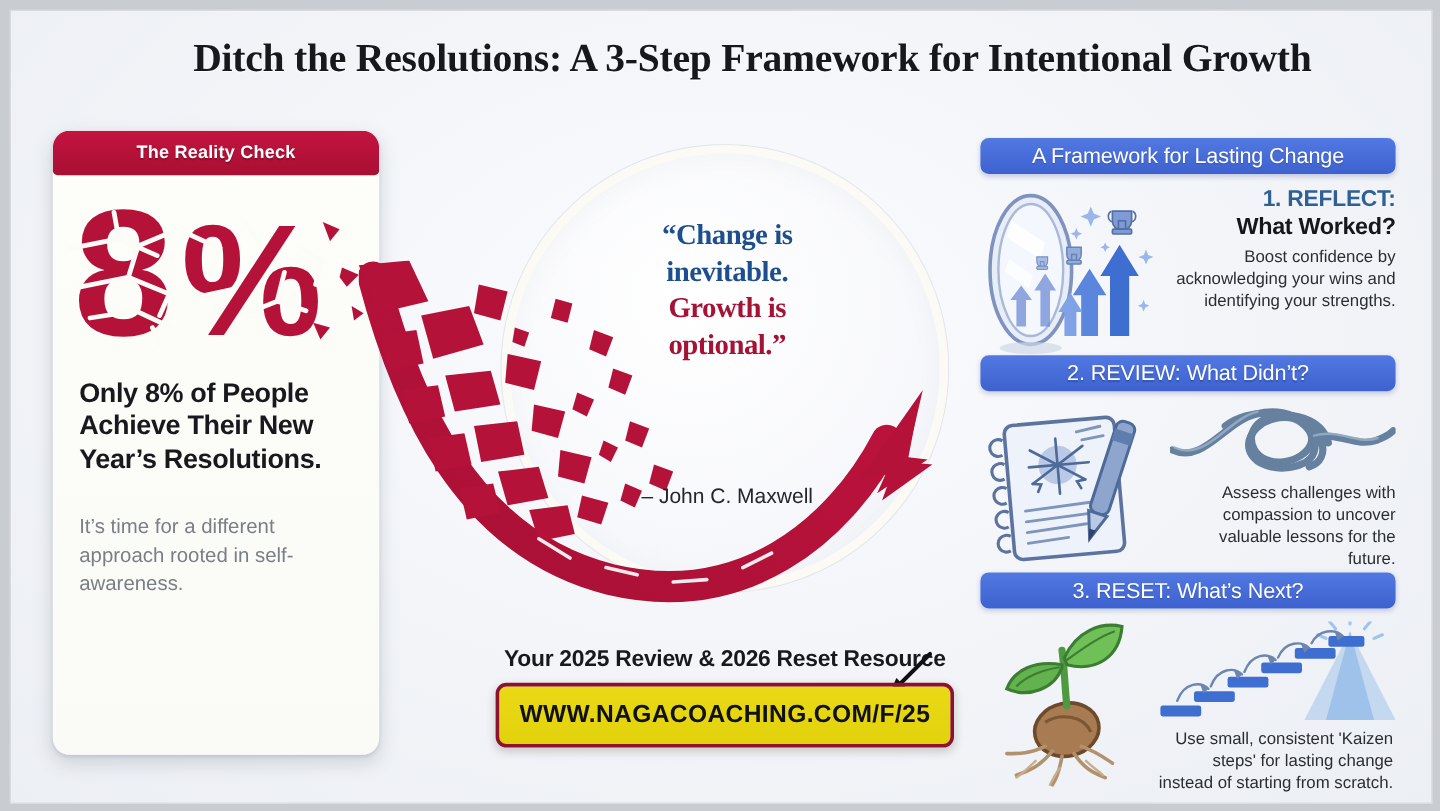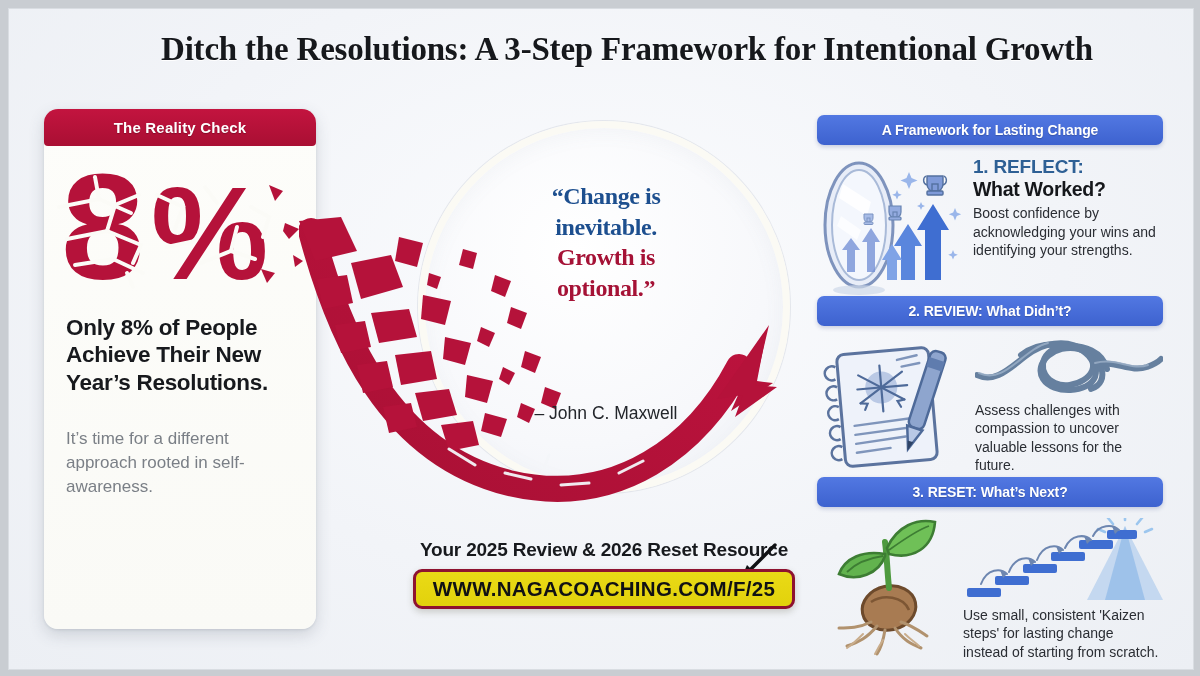--- a/index.html
+++ b/index.html
@@ -87,44 +87,44 @@
   }
   #swoosh{position:absolute;left:290px;top:208px;width:480px;height:300px;}
 
   
   #cta-label{
     position:absolute;left:395px;top:530px;width:400px;
     text-align:center;font-size:19px;font-weight:bold;color:#17191d;
     letter-spacing:-.2px;
   }
   #cta-btn{
-    position:absolute;left:404px;top:560px;width:382px;height:40px;
+    position:absolute;left:404px;top:560px;width:382px;height:54px;
     background:linear-gradient(180deg,#eada16 0%,#e2d20c 100%);
     border:3px solid #8e1230;border-radius:9px;
     box-sizing:border-box;
     display:flex;align-items:center;justify-content:center;
     font-size:20.5px;font-weight:bold;color:#101114;letter-spacing:.3px;
     box-shadow:0 3px 7px rgba(60,60,30,.22);
     cursor:pointer;
   }
   #cta-arrow{position:absolute;left:718px;top:530px;width:60px;height:48px;}
 
   
   #steps{position:absolute;left:808px;top:106px;width:346px;height:530px;}
   .step{position:absolute;left:0;width:346px;}
   .step-banner{
     height:30px;border-radius:7px;
     background:linear-gradient(180deg,#5278e2 0%,#3d62cf 100%);
-    color:#fff;font-size:14px;font-weight:bold;
+    color:#fff;font-size:18px;font-weight:normal;
     display:flex;align-items:center;justify-content:center;
     box-shadow:0 2px 4px rgba(40,60,130,.22);
     text-shadow:0 1px 1px rgba(0,0,0,.2);
     letter-spacing:-.1px;
   }
-  .step-body{position:relative;margin-top:9px;height:150px;}
+  .step-body{position:relative;margin-top:9px;height:150px;text-align:right;}
   .step-icons{position:absolute;left:0;top:0;}
   .step-text{position:absolute;}
   .step-kicker{font-size:19px;font-weight:bold;color:#2e6095;letter-spacing:-.2px;line-height:1.15;}
   .step-title{font-size:19.5px;font-weight:bold;color:#15171b;letter-spacing:-.3px;line-height:1.2;}
   .step-desc{font-size:14px;line-height:1.32;color:#2a2d33;margin-top:3px;}
 </style>
 </head>
 <body>
 
 <div id="poster">

